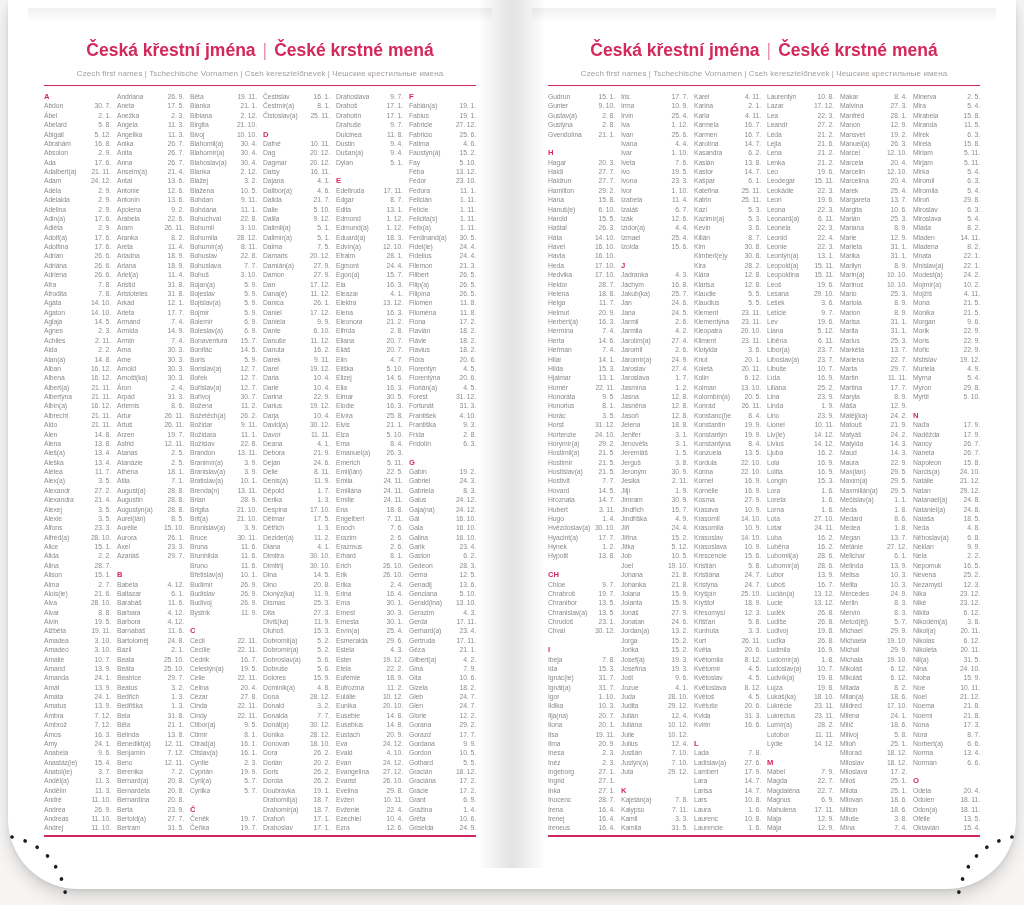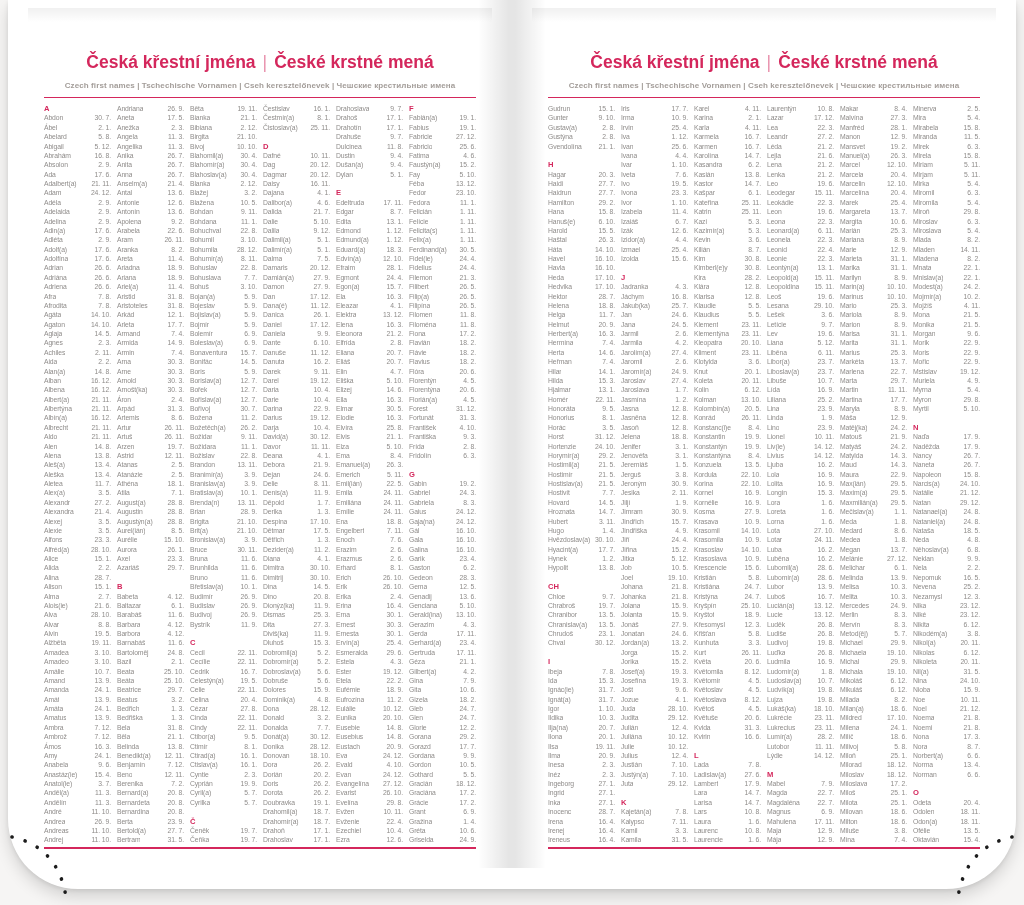--- a/index.html
+++ b/index.html
@@ -7,24 +7,24 @@
           font-family:"Liberation Sans",sans-serif;}
   .cover{position:absolute;left:8px;right:8px;top:0;bottom:16px;background:#ffffff;
          border-radius:0 0 70px 70px;box-shadow:0 8px 16px rgba(0,0,0,.14),0 2px 4px rgba(0,0,0,.08);}
   .page{position:absolute;top:8px;width:464px;height:852px;background:#fff;}
   .page.left{left:28px;}
   .page.right{left:532px;}
   .page::before{content:"";position:absolute;left:0;right:0;top:0;height:14px;
                 background:linear-gradient(to bottom,rgba(0,0,0,.06),rgba(0,0,0,0));pointer-events:none;}
   .gutter{position:absolute;top:0;left:478px;width:68px;height:868px;pointer-events:none;
           background:linear-gradient(to right,rgba(0,0,0,0),rgba(0,0,0,.10) 45%,rgba(0,0,0,.10) 55%,rgba(0,0,0,0));}
-  .page-head{padding-top:44px;}
+  .page-head{padding-top:32px;}
   .page-title{text-align:center;font-size:17.5px;font-weight:bold;color:#d4275c;}
   .page-title .sep{color:#e890ac;font-weight:normal;padding:0 7px;}
-  .page-subtitle{text-align:center;font-size:8px;color:#a39d99;margin-top:8px;letter-spacing:.1px;font-weight:bold;}
+  .page-subtitle{text-align:center;font-size:8px;color:#a39d99;margin-top:8px;letter-spacing:.1px;}
   .head-rule{border:none;border-top:1.6px solid #d4275c;margin:7px 16px 0 16px;}
   .cols{display:flex;gap:6px;padding:6px 16px 0 16px;height:742px;overflow:hidden;}
   .col{flex:1;min-width:0;}
   .row{display:flex;justify-content:space-between;align-items:baseline;
        font-size:6.8px;line-height:9.38px;color:#8f8c8a;letter-spacing:-.1px;}
   .row .n{white-space:nowrap;overflow:hidden;}
   .row .d{white-space:nowrap;margin-left:2px;}
   .row.hdr{color:#d4275c;font-weight:bold;font-size:7.6px;}
   .row.sp{height:9.38px;}
   .bottom-rule{border:none;border-top:2px solid #d4275c;margin:1px 16px 0 16px;}

